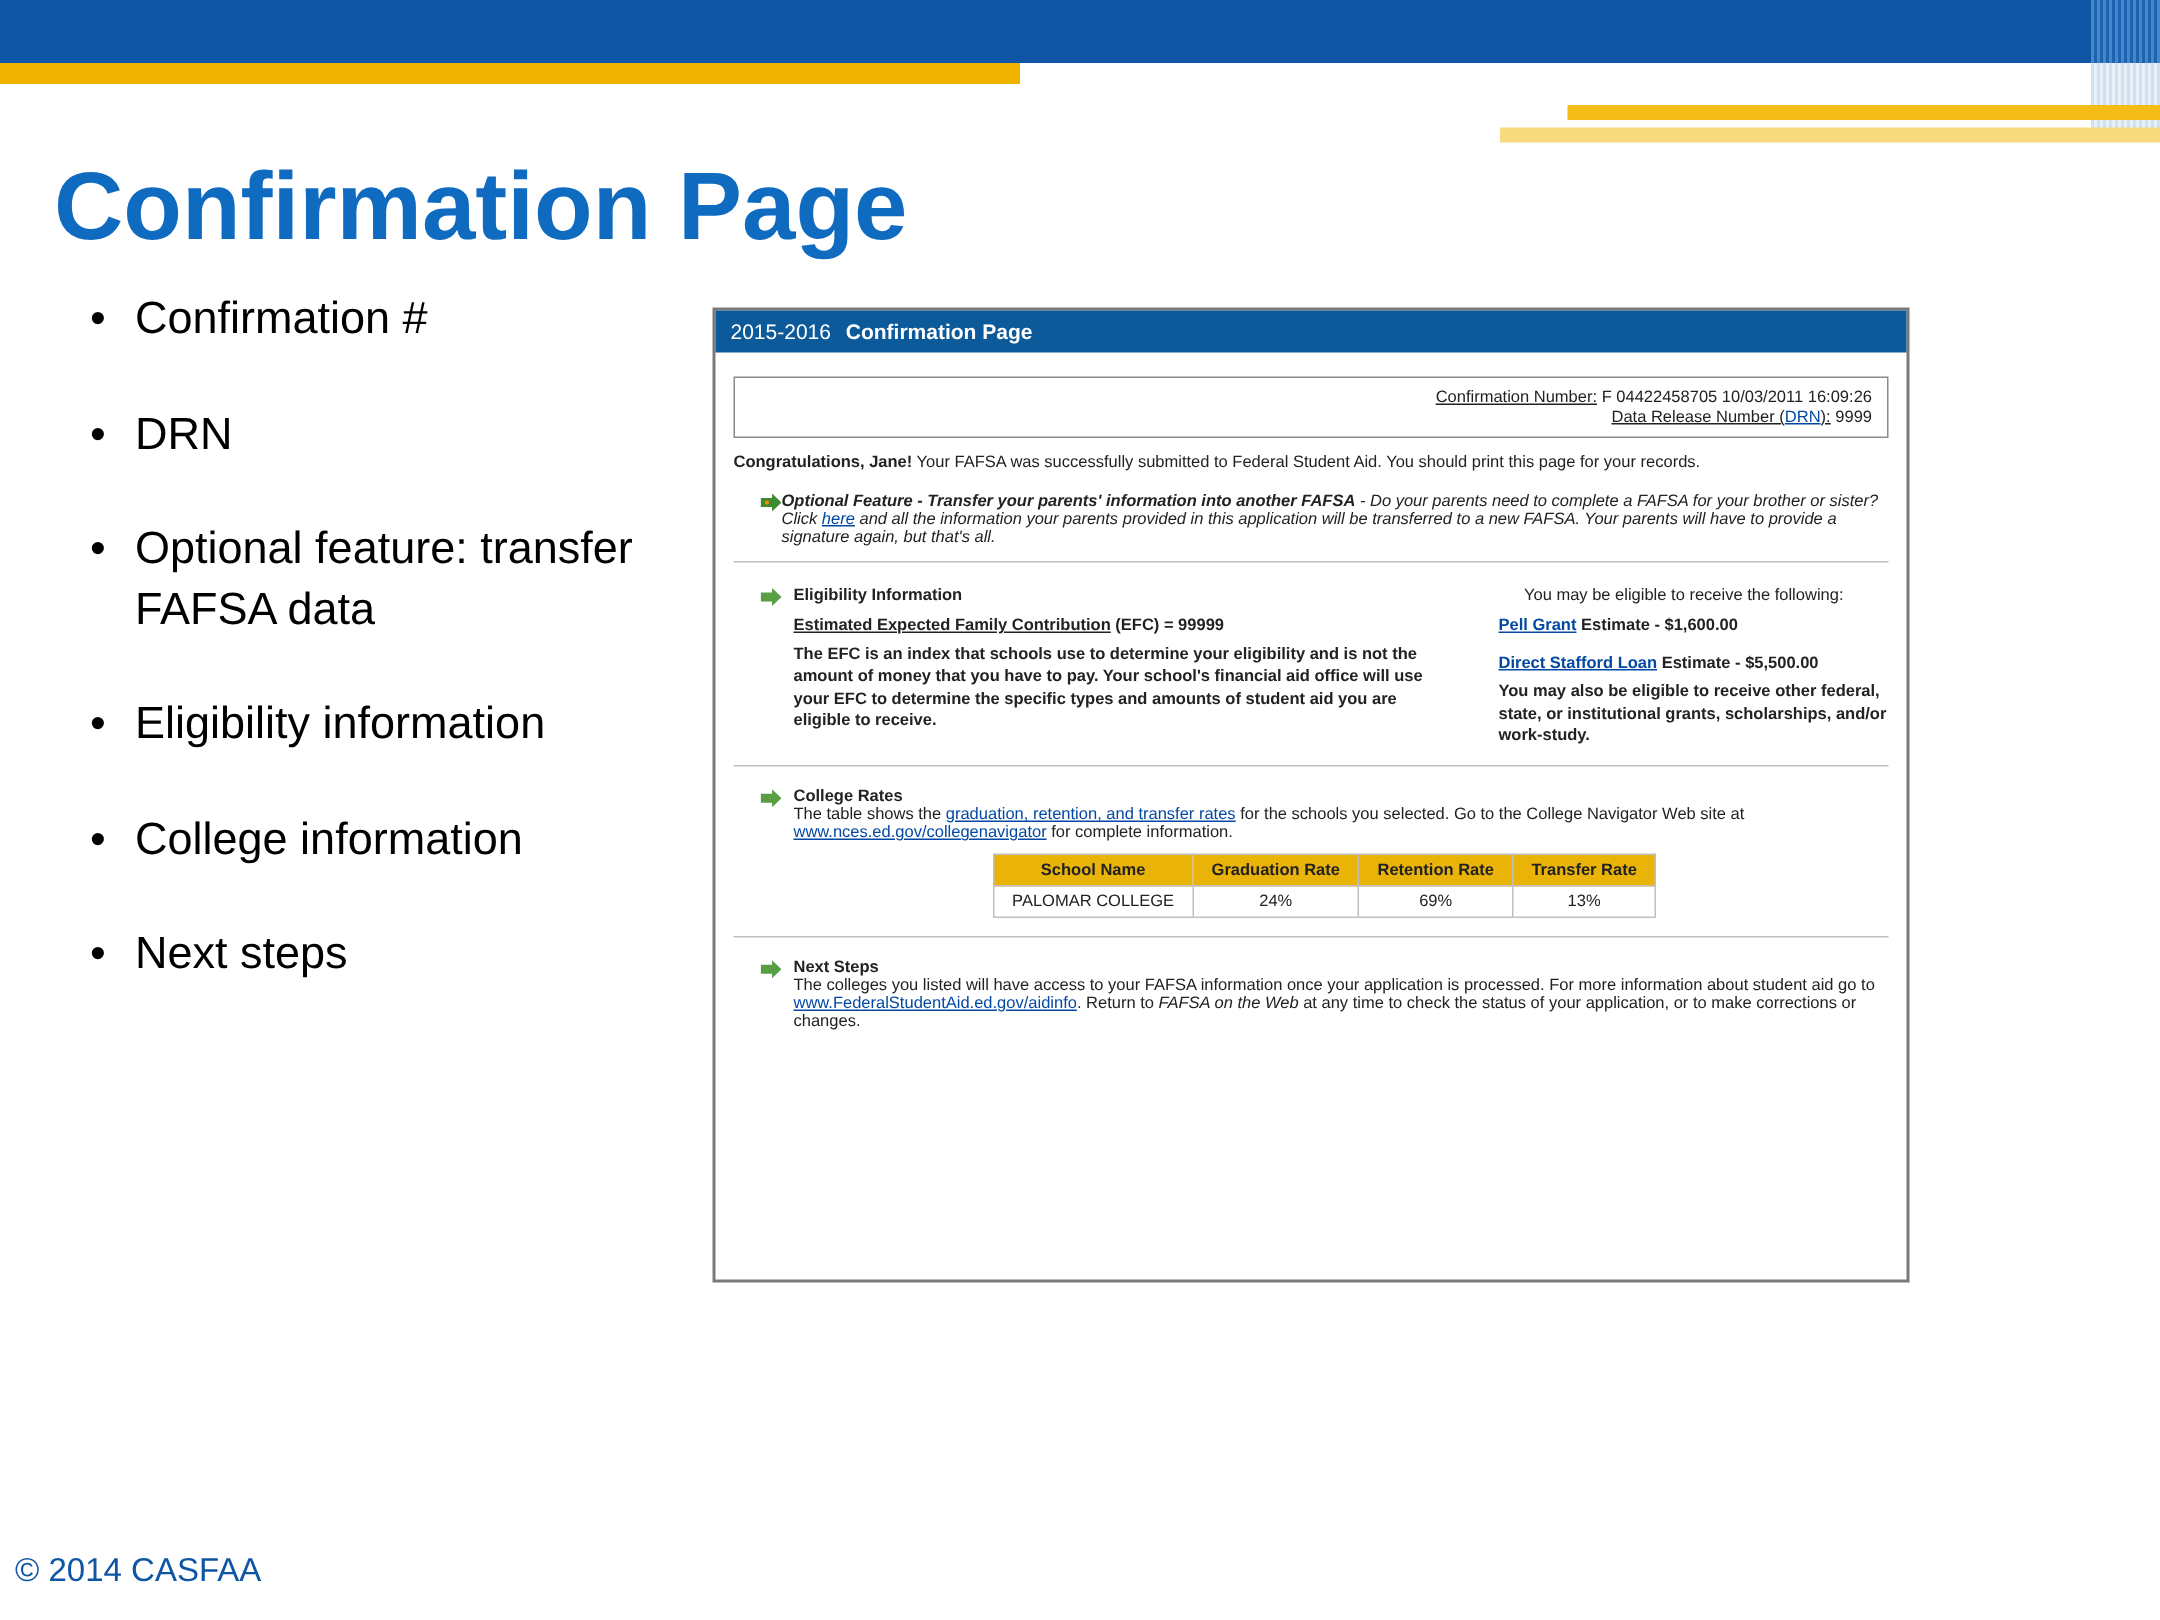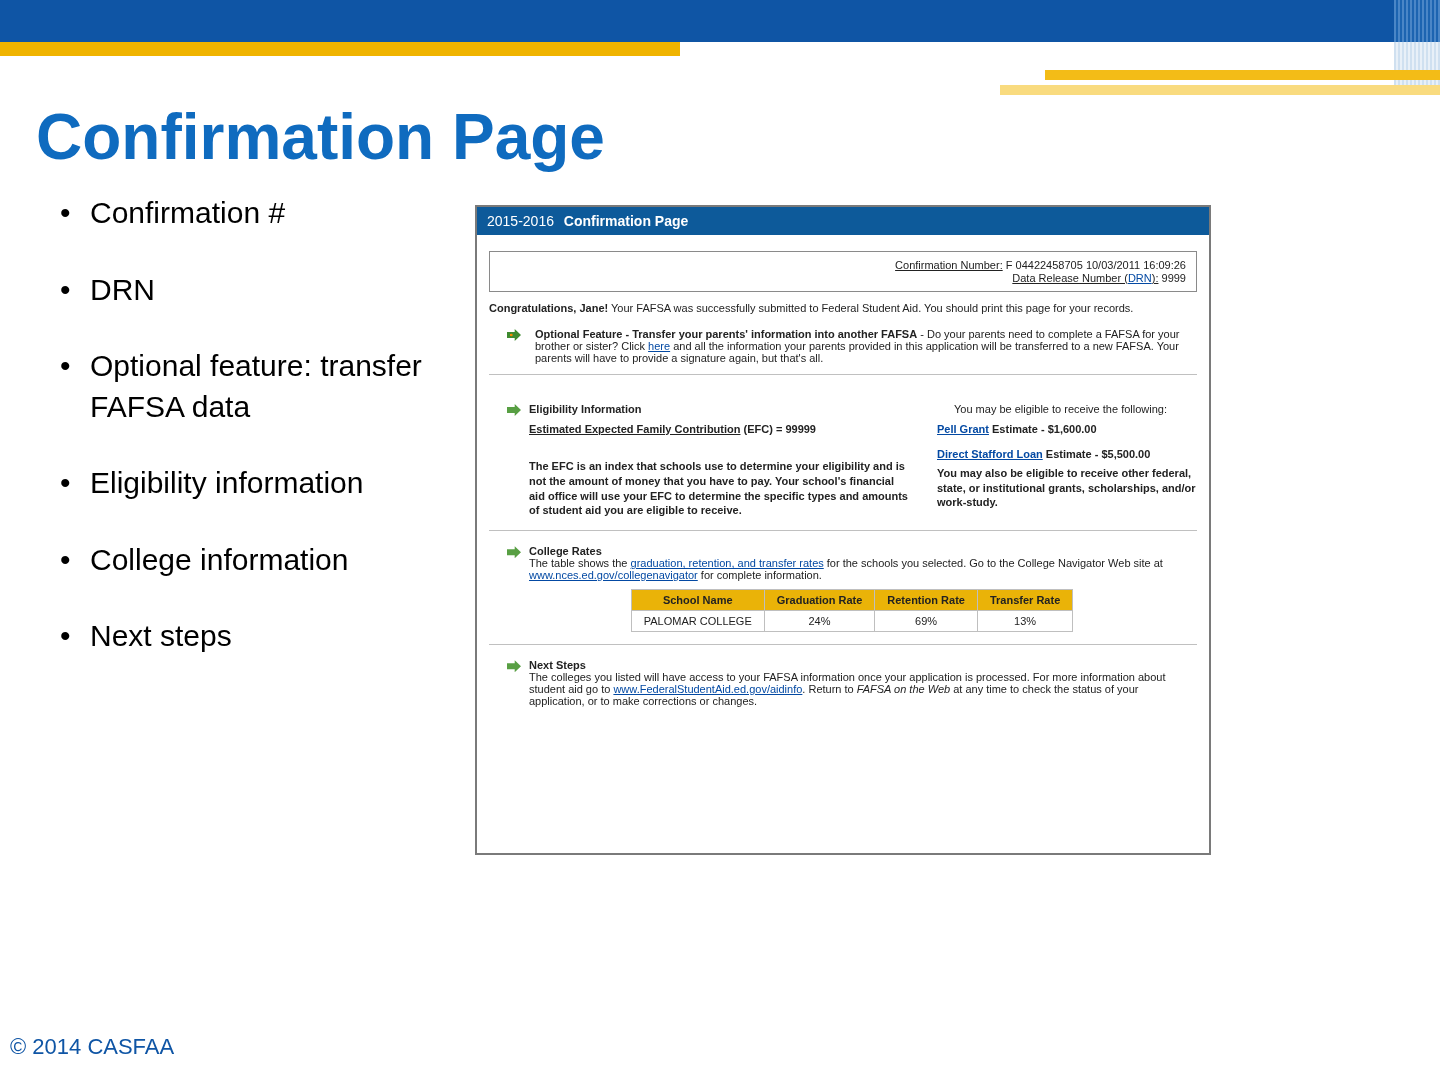--- a/index.html
+++ b/index.html
@@ -51,41 +51,41 @@
     content:"•"; position:absolute; left:0; top:0; font-size:30px;
   }
 
   .footer {
     position: absolute; bottom: 20px; left: 10px;
     font-size: 22px; font-weight: 400; color: #0f55a5;
   }
 
   
   .panel {
-    position: absolute; top: 205px; left: 475px; width: 736px; height: 650px;
+    position: absolute; top: 205px; left: 475px; width: 798px; height: 650px;
     border: 2px solid #7a7a7a; background: #fff; font-size: 11px; color:#222;
   }
   .panel-header {
     background: #0d5a9a; color: #fff; padding: 6px 10px; font-size: 14px;
   }
   .panel-header .year{ font-weight:400; margin-right:6px;}
   .panel-header .ptitle{ font-weight:700;}
   .panel-body { padding: 16px 12px 4px 12px; }
 
   .conf-box {
     border: 1px solid #8a8a8a; padding: 6px 10px; margin-bottom: 10px; text-align: right;
     font-size:11px;
   }
   .conf-box .line { margin: 1px 0; }
   .underline { text-decoration: underline; }
   .linkish { color: #0349a3; text-decoration: underline; cursor: pointer; }
 
   .congrats { font-size: 11px; margin: 6px 0 10px 0;}
 
-  .feature-block{ display:flex; gap:14px; padding:4px 0 10px 18px; border-bottom:1px solid #c0c0c0; margin-bottom:24px;}
+  .feature-block{ display:flex; gap:0; padding:4px 0 10px 18px; border-bottom:1px solid #c0c0c0; margin-bottom:12px;font-style:italic;}
   .arrow-icon{
     width:14px; height:12px; flex:0 0 14px; margin-top:1px;
     background:
       radial-gradient(circle at 30% 50%, #f58a00 0 1.2px, transparent 1.6px),
       linear-gradient(90deg,#3e8a2f,#3e8a2f);
     clip-path: polygon(0 25%, 55% 25%, 55% 0, 100% 50%, 55% 100%, 55% 75%, 0 75%);
   }
   .dotted-arrow{
     width:14px; height:12px; flex:0 0 14px; margin-top:1px; position:relative;
   }
@@ -171,21 +171,21 @@
       <div class="sec-head">
         <span class="dotted-arrow"></span>
         <span class="sec-title">Eligibility Information</span>
         <span style="margin-left:auto; padding-right:30px;" class="right-col-intro">You may be eligible to receive the following:</span>
       </div>
       <div class="two-col">
         <div class="col">
           <div>
             <span class="efc-label">Estimated Expected Family Contribution</span><span> (EFC) = 99999</span>
           </div>
-          <div style="margin-top:22px;">The EFC is an index that schools use to determine your eligibility and is not the amount of money that you have to pay. Your school's financial aid office will use your EFC to determine the specific types and amounts of student aid you are eligible to receive.</div>
+          <div style="margin-top:4px;">The EFC is an index that schools use to determine your eligibility and is not the amount of money that you have to pay. Your school's financial aid office will use your EFC to determine the specific types and amounts of student aid you are eligible to receive.</div>
         </div>
         <div class="col" style="max-width:260px;">
           <div>
             <span class="linkish">Pell Grant</span><span> Estimate - $1,600.00</span>
           </div>
           <div style="margin-top:10px;">
             <span class="linkish">Direct Stafford Loan</span><span> Estimate - $5,500.00</span>
           </div>
           <div style="margin-top:4px;">You may also be eligible to receive other federal, state, or institutional grants, scholarships, and/or work-study.</div>
         </div>

